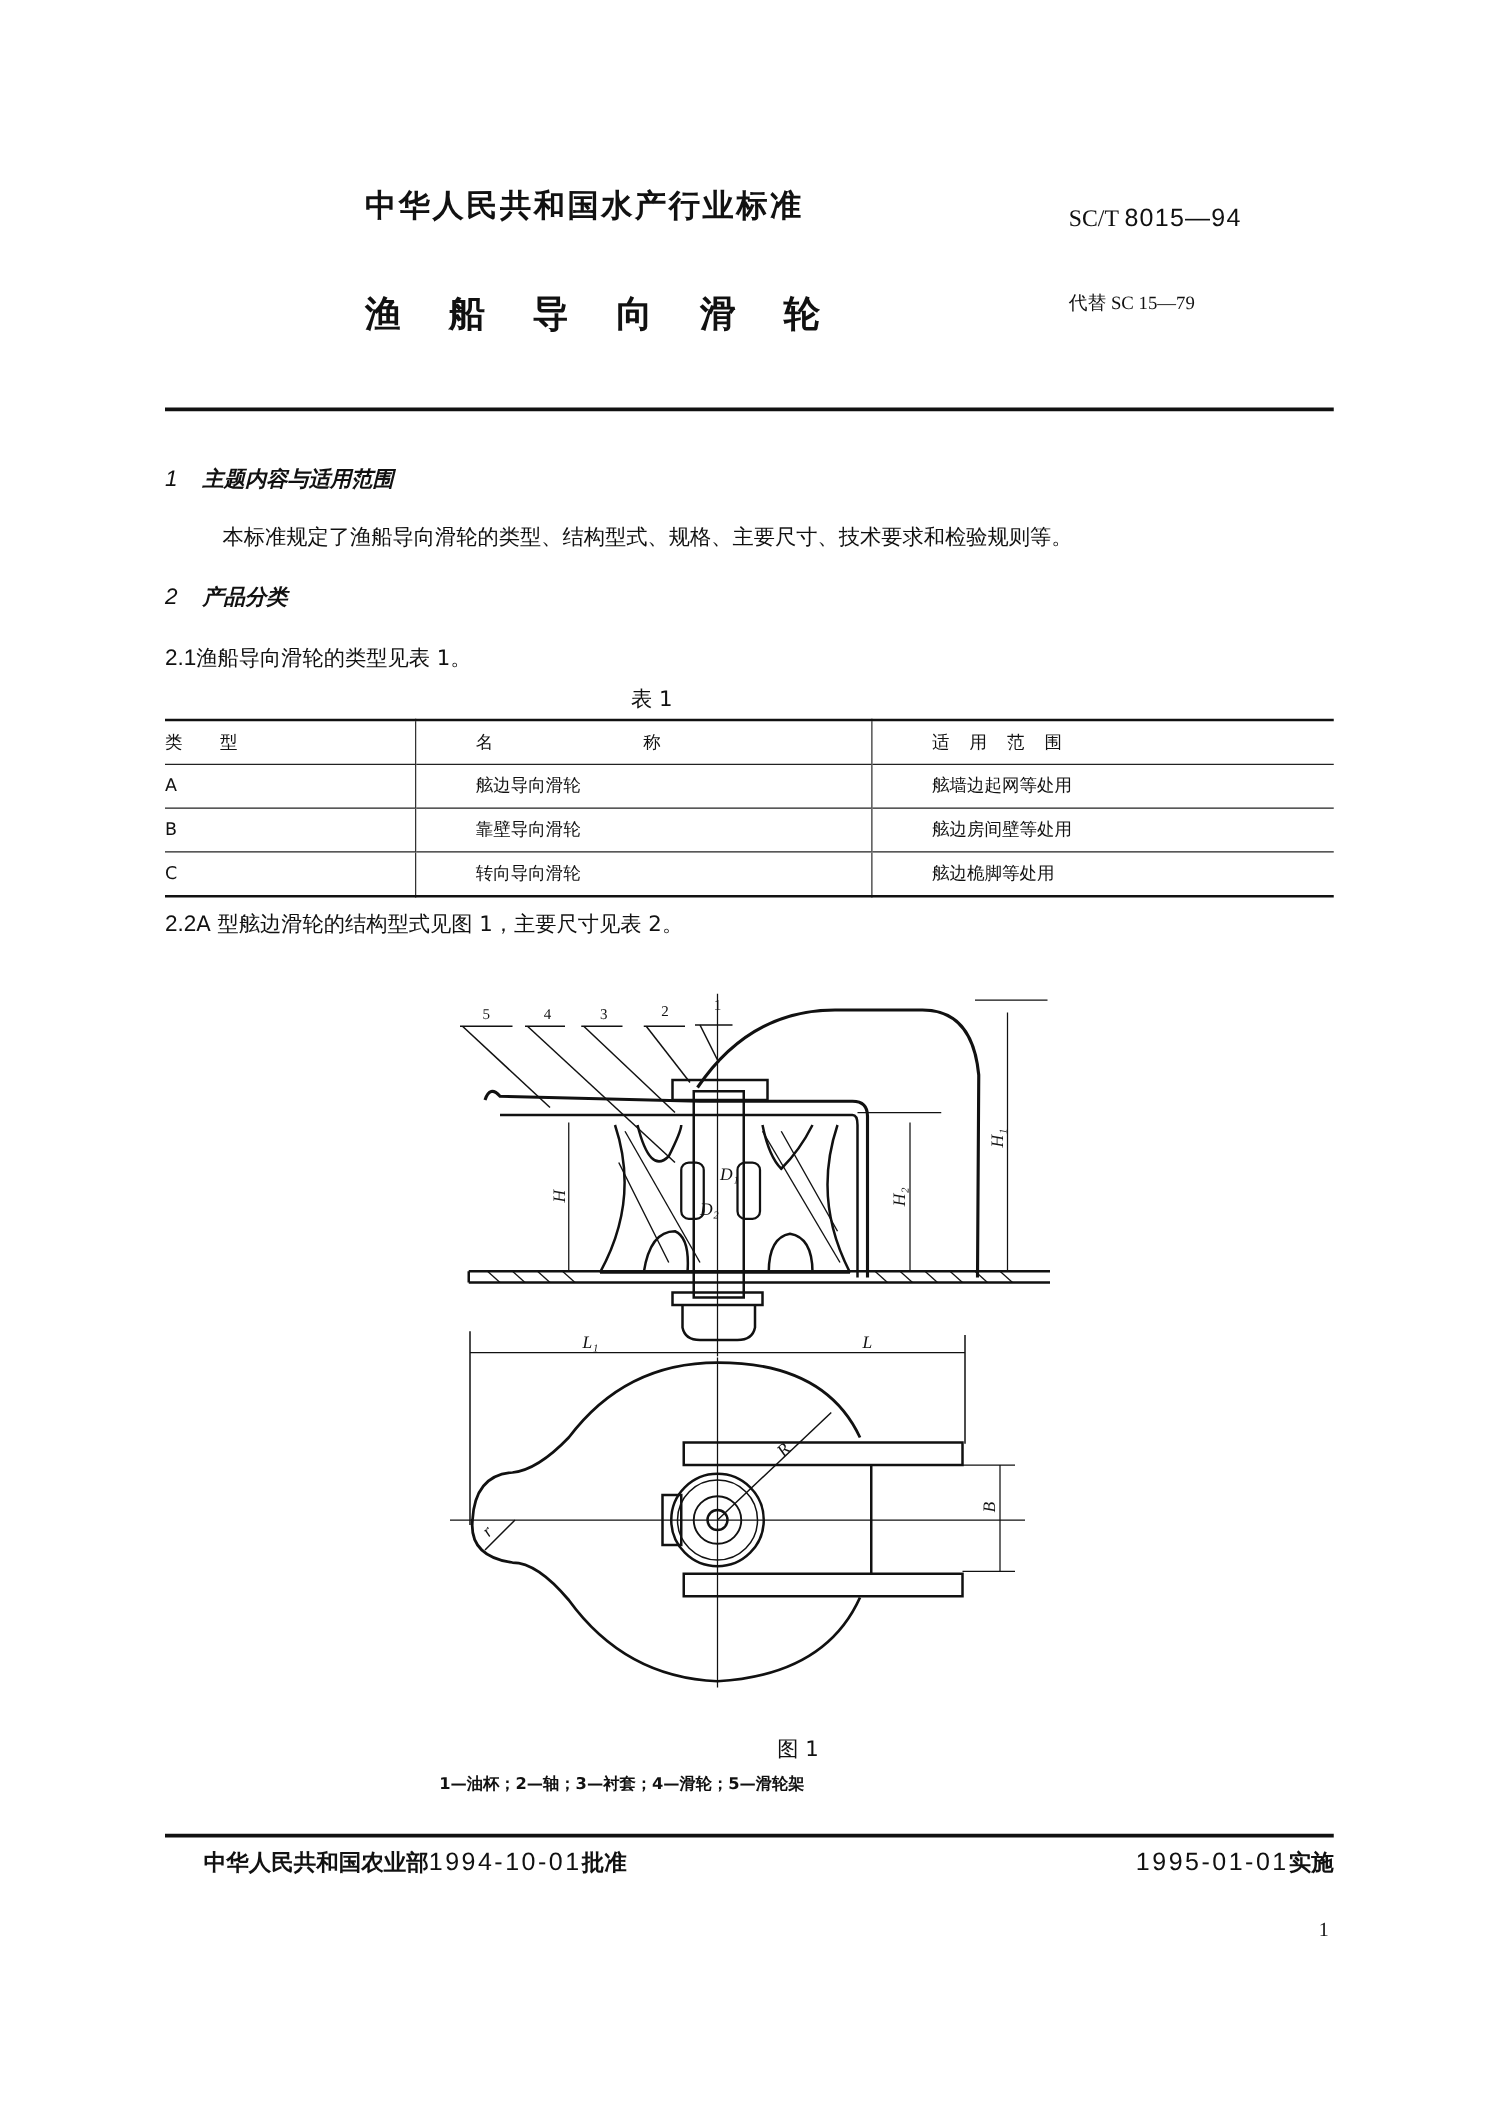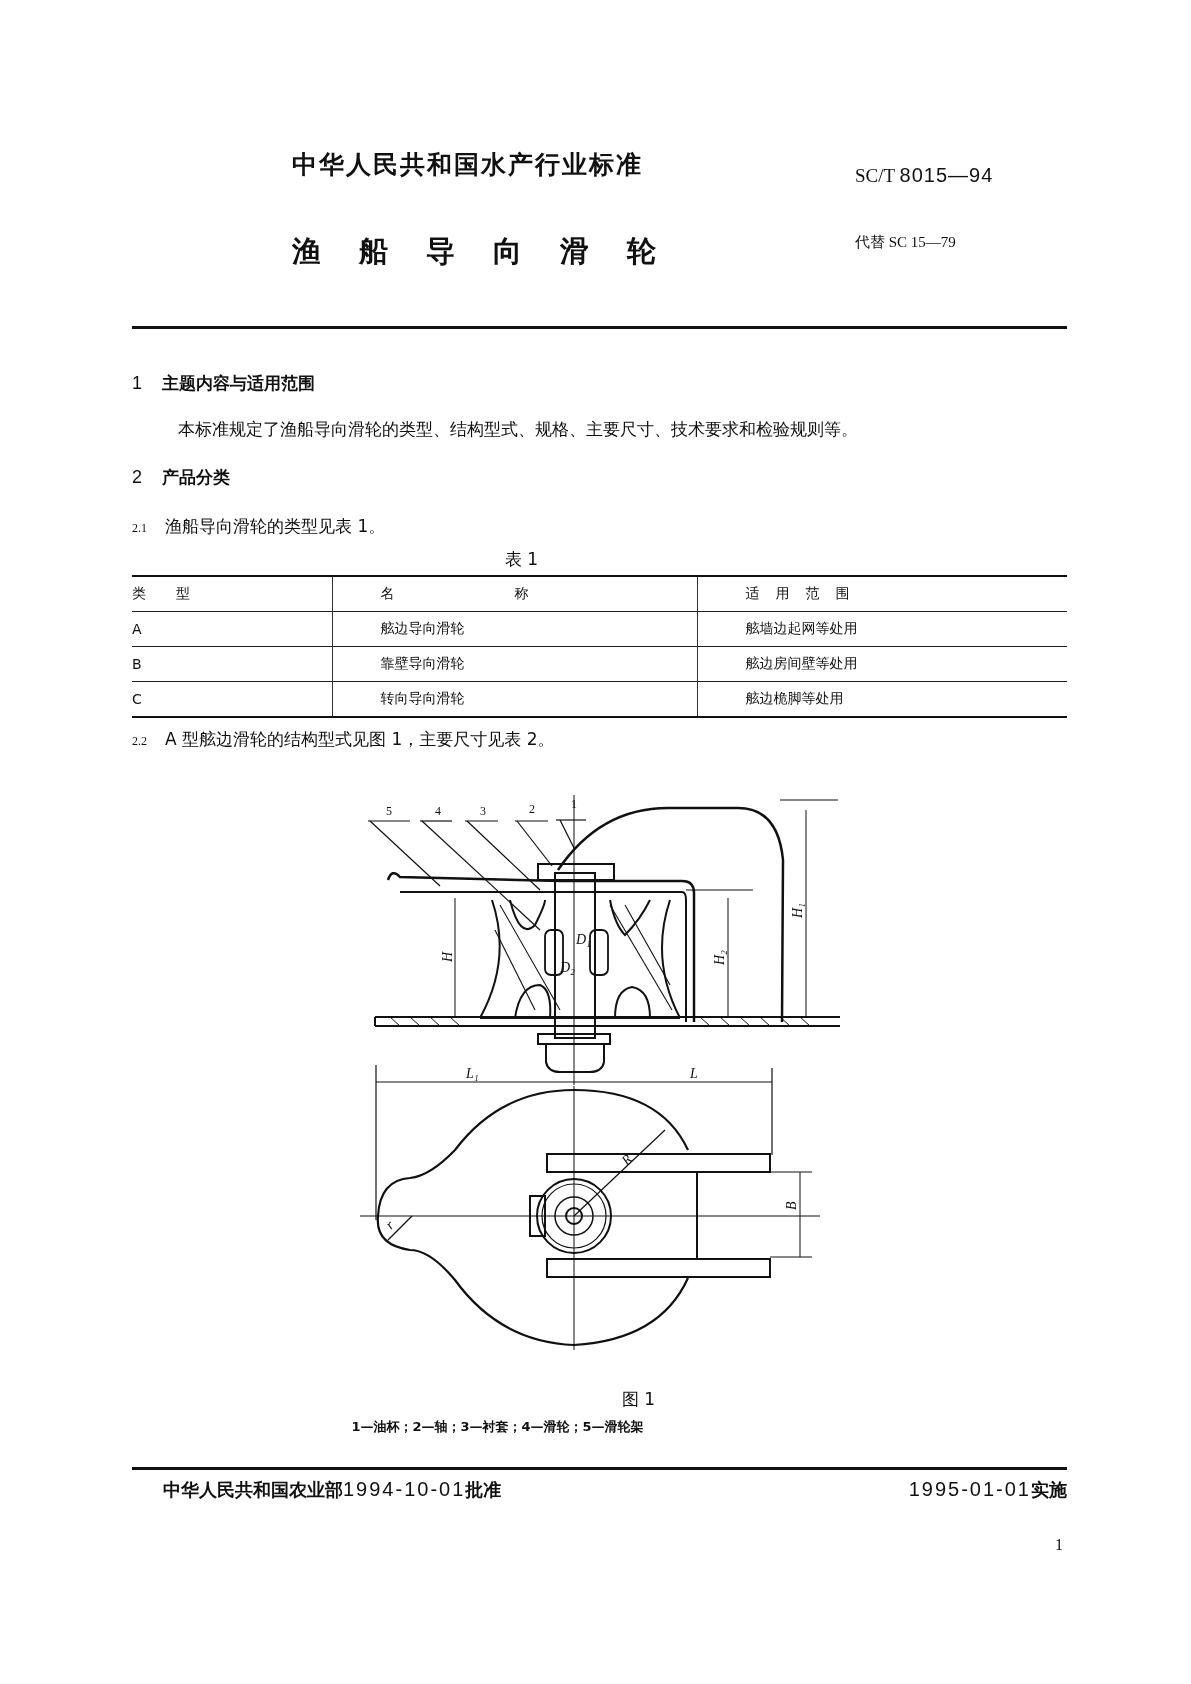--- a/index.html
+++ b/index.html
@@ -7,24 +7,24 @@
          font-family: "DejaVu Serif", "Liberation Serif", serif; color: #111; }
   .abs { position: absolute; }
   .hdr-title { left: 292px; top: 148px; font-family: "DejaVu Sans", sans-serif; font-weight: bold;
                font-size: 25px; letter-spacing: 2px; }
   .std-code { left: 855px; top: 164px; font-size: 19px; font-family: "Liberation Serif", serif; }
   .std-code .num { font-family: "Liberation Sans", sans-serif; letter-spacing: 1px; font-size: 20px; }
   .doc-title { left: 292px; top: 232px; font-family: "DejaVu Sans", sans-serif; font-weight: bold;
                font-size: 29px; letter-spacing: 38px; }
   .replaces { left: 855px; top: 233px; font-size: 15px; font-family: Liberation Serif, serif; }
   .rule-top { left: 132px; top: 326px; width: 935px; height: 3px; background: #111; }
-  .sec { font-family: "DejaVu Sans", sans-serif; font-weight: bold; font-size: 17px; }
+  .sec { font-family: "DejaVu Sans", sans-serif; font-weight: bold; font-size: 17px; font-style: italic; }
   .sec .n { font-weight: normal; margin-right: 20px; font-family: "Liberation Sans", sans-serif; font-size: 18px; }
   .para { font-size: 17px; font-family: "DejaVu Sans", sans-serif; }
-  .para .n { font-family: Liberation Serif, serif; font-size: 12px; margin-right: 18px; }
+  .para .n { font-family: Liberation Sans, sans-serif; font-size: 18px; }
   .tbl-cap { left: 0; width: 1043px; text-align: center; top: 548px; font-size: 17px; font-family: "DejaVu Sans", sans-serif; }
   table.t1 { position: absolute; left: 132px; top: 575px; width: 935px; border-collapse: collapse;
              font-size: 14px; font-family: "DejaVu Sans", sans-serif; }
   table.t1 th, table.t1 td { height: 34px; text-align: left; padding: 0; font-weight: normal; }
   table.t1 tr { border-bottom: 1.5px solid #222; }
   table.t1 thead tr { border-top: 2.5px solid #111; }
   table.t1 tbody tr:last-child { border-bottom: 2.5px solid #111; }
   table.t1 th + th, table.t1 td + td { border-left: 1px solid #333; padding-left: 48px; }
   .sp { letter-spacing: 30px; }
   .sp2 { letter-spacing: 120px; }

